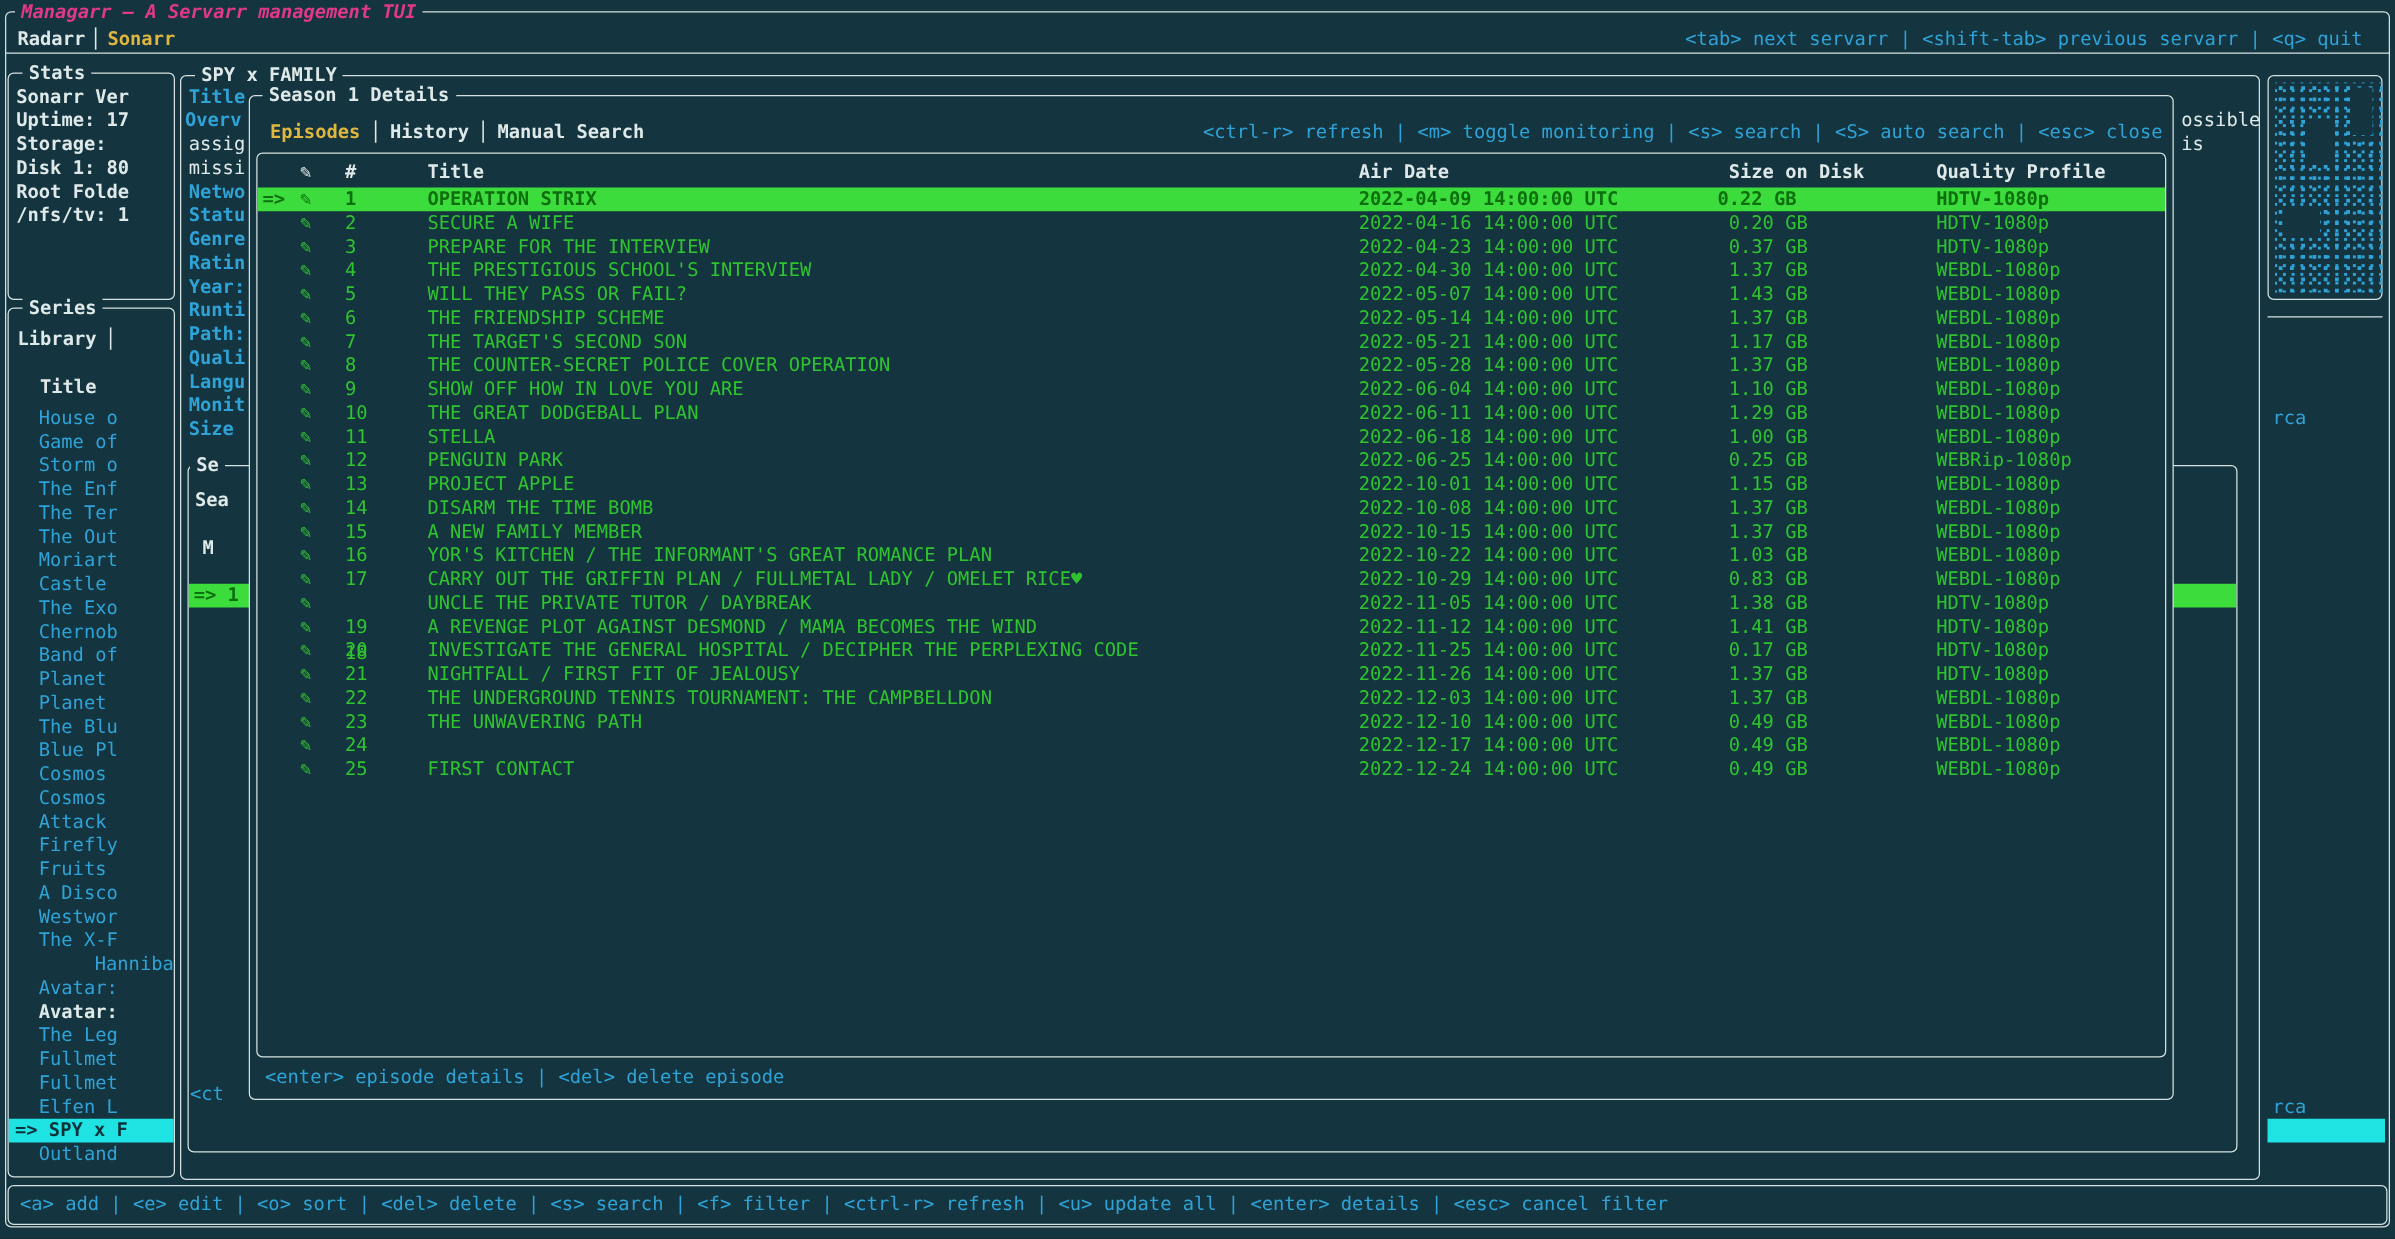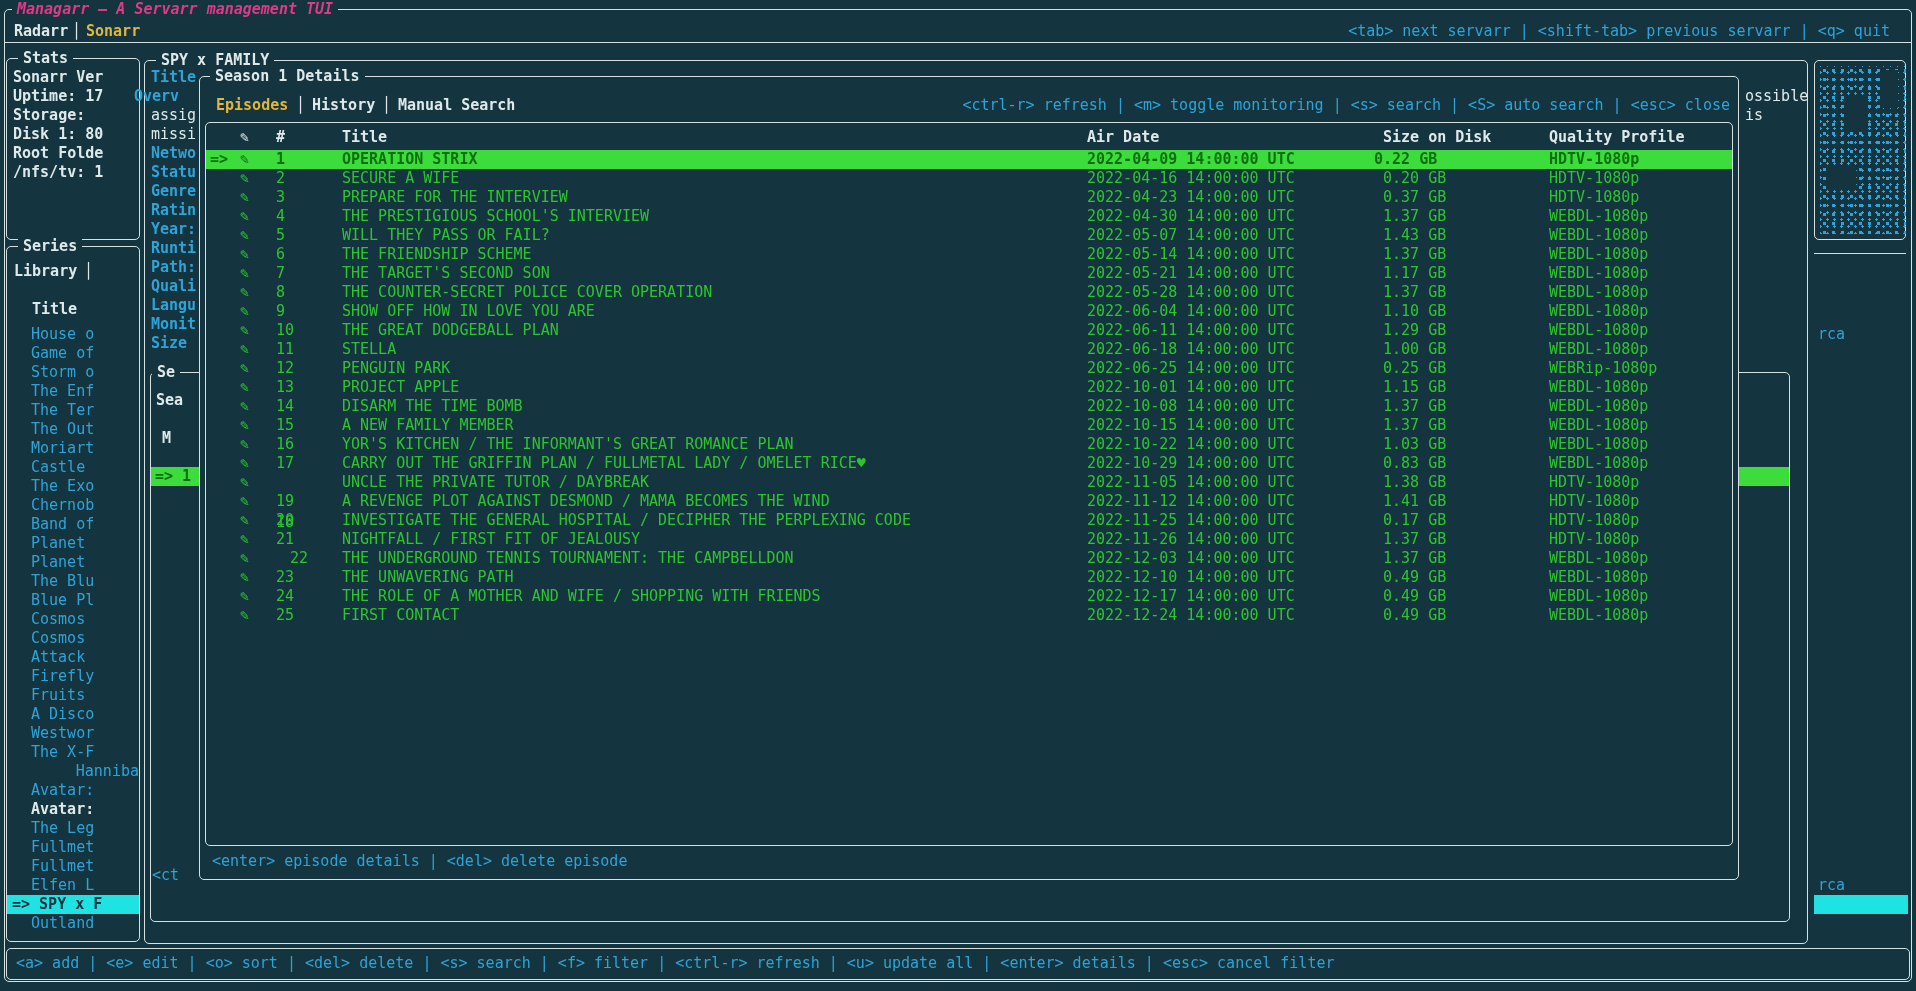--- a/index.html
+++ b/index.html
@@ -106,21 +106,21 @@
       <div class="t cyan" style="left: 12px; top: 857px; width: 127px; padding-left: 19px; overflow: hidden;">Fullmet</div>
       <div class="t cyan" style="left: 12px; top: 876px; width: 127px; padding-left: 19px; overflow: hidden;">Elfen L</div>
       <div class="t b" style="left: 7px; top: 895px; width: 132px; background: var(--csel-bg); color: var(--csel-fg); padding-left: 5px; overflow: hidden;">=&gt; SPY x F</div>
       <div class="t cyan" style="left: 12px; top: 914px; width: 127px; padding-left: 19px; overflow: hidden;">Outland</div>
     </div>
 
   <div class="box fill" style="left:144px;top:60px;width:1664px;height:884px;"></div>
   <div class="t b white patch" style="left:156px;top:51px;">SPY x FAMILY</div>
   <div class="layer" id="field-labels">
       <div class="t b" style="left: 151px; top: 68px; width: 47px; overflow: hidden; color: var(--cyan);">Title</div>
-      <div class="t b" style="left: 134px; top: 87px; width: 47px; overflow: hidden; color: var(--cyan);">Overv</div>
+      <div class="t b" style="left: 148px; top: 87px; width: 47px; overflow: hidden; color: var(--cyan);">Overv</div>
       <div class="t" style="left: 151px; top: 106px; width: 47px; overflow: hidden; color: var(--fg);">assig</div>
       <div class="t" style="left: 151px; top: 125px; width: 47px; overflow: hidden; color: var(--fg);">missi</div>
       <div class="t b" style="left: 151px; top: 144px; width: 47px; overflow: hidden; color: var(--cyan);">Netwo</div>
       <div class="t b" style="left: 151px; top: 163px; width: 47px; overflow: hidden; color: var(--cyan);">Statu</div>
       <div class="t b" style="left: 151px; top: 182px; width: 47px; overflow: hidden; color: var(--cyan);">Genre</div>
       <div class="t b" style="left: 151px; top: 201px; width: 47px; overflow: hidden; color: var(--cyan);">Ratin</div>
       <div class="t b" style="left: 151px; top: 220px; width: 47px; overflow: hidden; color: var(--cyan);">Year:</div>
       <div class="t b" style="left: 151px; top: 239px; width: 47px; overflow: hidden; color: var(--cyan);">Runti</div>
       <div class="t b" style="left: 151px; top: 258px; width: 47px; overflow: hidden; color: var(--cyan);">Path:</div>
       <div class="t b" style="left: 151px; top: 277px; width: 47px; overflow: hidden; color: var(--cyan);">Quali</div>
@@ -320,38 +320,37 @@
       <div class="ep-row" style="top: 530px;">
         <span style="left: 34px; font-family: &quot;DejaVu Sans Mono&quot;, &quot;DejaVu Sans&quot;, monospace;">✎</span>
         <span style="left: 70px;">21</span>
         <span style="left: 136px;">NIGHTFALL / FIRST FIT OF JEALOUSY</span>
         <span style="left: 881px;">2022-11-26 14:00:00 UTC</span>
         <span style="left: 1177px;">1.37 GB</span>
         <span style="left: 1343px;">HDTV-1080p</span>
       </div>
       <div class="ep-row" style="top: 549px;">
         <span style="left: 34px; font-family: &quot;DejaVu Sans Mono&quot;, &quot;DejaVu Sans&quot;, monospace;">✎</span>
-        <span style="left: 84px;">22</span>
+        <span style="left: 70px;">22</span>
         <span style="left: 136px;">THE UNDERGROUND TENNIS TOURNAMENT: THE CAMPBELLDON</span>
         <span style="left: 881px;">2022-12-03 14:00:00 UTC</span>
         <span style="left: 1177px;">1.37 GB</span>
         <span style="left: 1343px;">WEBDL-1080p</span>
       </div>
       <div class="ep-row" style="top: 568px;">
         <span style="left: 34px; font-family: &quot;DejaVu Sans Mono&quot;, &quot;DejaVu Sans&quot;, monospace;">✎</span>
         <span style="left: 70px;">23</span>
         <span style="left: 136px;">THE UNWAVERING PATH</span>
         <span style="left: 881px;">2022-12-10 14:00:00 UTC</span>
         <span style="left: 1177px;">0.49 GB</span>
         <span style="left: 1343px;">WEBDL-1080p</span>
       </div>
       <div class="ep-row" style="top: 587px;">
         <span style="left: 34px; font-family: &quot;DejaVu Sans Mono&quot;, &quot;DejaVu Sans&quot;, monospace;">✎</span>
         <span style="left: 70px;">24</span>
-        <span style="left: 136px;">THE ROLE OF A MOTHER AND WIFE / SHOPPING WITH FRIENDS</span>
         <span style="left: 881px;">2022-12-17 14:00:00 UTC</span>
         <span style="left: 1177px;">0.49 GB</span>
         <span style="left: 1343px;">WEBDL-1080p</span>
       </div>
       <div class="ep-row" style="top: 606px;">
         <span style="left: 34px; font-family: &quot;DejaVu Sans Mono&quot;, &quot;DejaVu Sans&quot;, monospace;">✎</span>
         <span style="left: 70px;">25</span>
         <span style="left: 136px;">FIRST CONTACT</span>
         <span style="left: 881px;">2022-12-24 14:00:00 UTC</span>
         <span style="left: 1177px;">0.49 GB</span>

